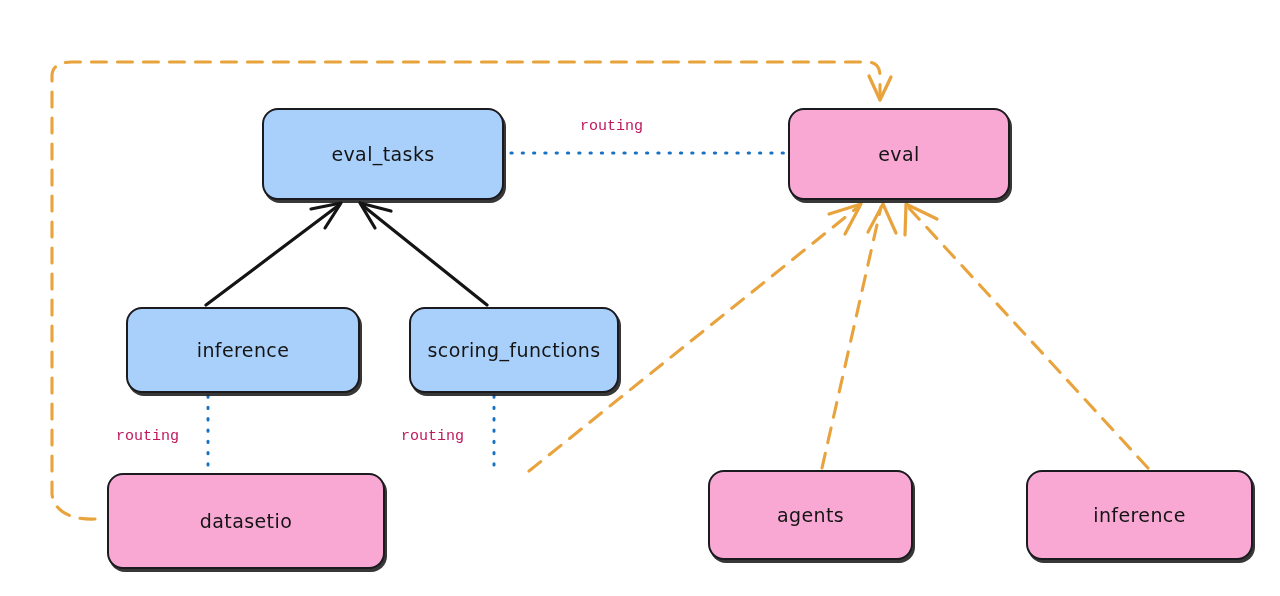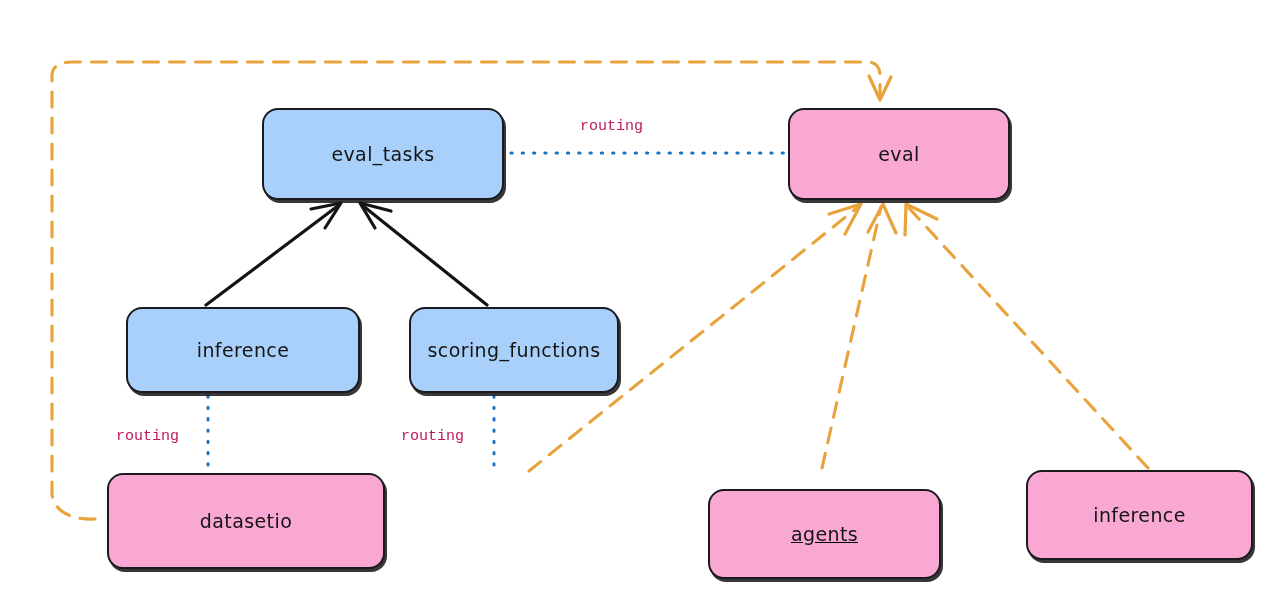--- a/index.html
+++ b/index.html
@@ -103,21 +103,21 @@
 
   <div class="node blue" style="left:379px; top:307px; width:210px; height:86px;">
     <span class="node-label">scoring_functions</span>
   </div>
 
   <div class="node green" style="left:107px; top:473px; width:278px; height:96px;">
     <span class="node-label">datasetio</span>
   </div>
 
 
-  <div class="node green" style="left:708px; top:489px; width:233px; height:90px;text-decoration:underline;">
+  <div class="node green" style="left:708px; top:470px; width:205px; height:90px;">
     <span class="node-label">agents</span>
   </div>
 
   <div class="node green" style="left:1026px; top:470px; width:227px; height:90px;">
     <span class="node-label">inference</span>
   </div>
 
   <span class="edge-label" style="left:580px; top:118px;">routing</span>
 
   <span class="edge-label" style="left:116px; top:428px;">routing</span>

